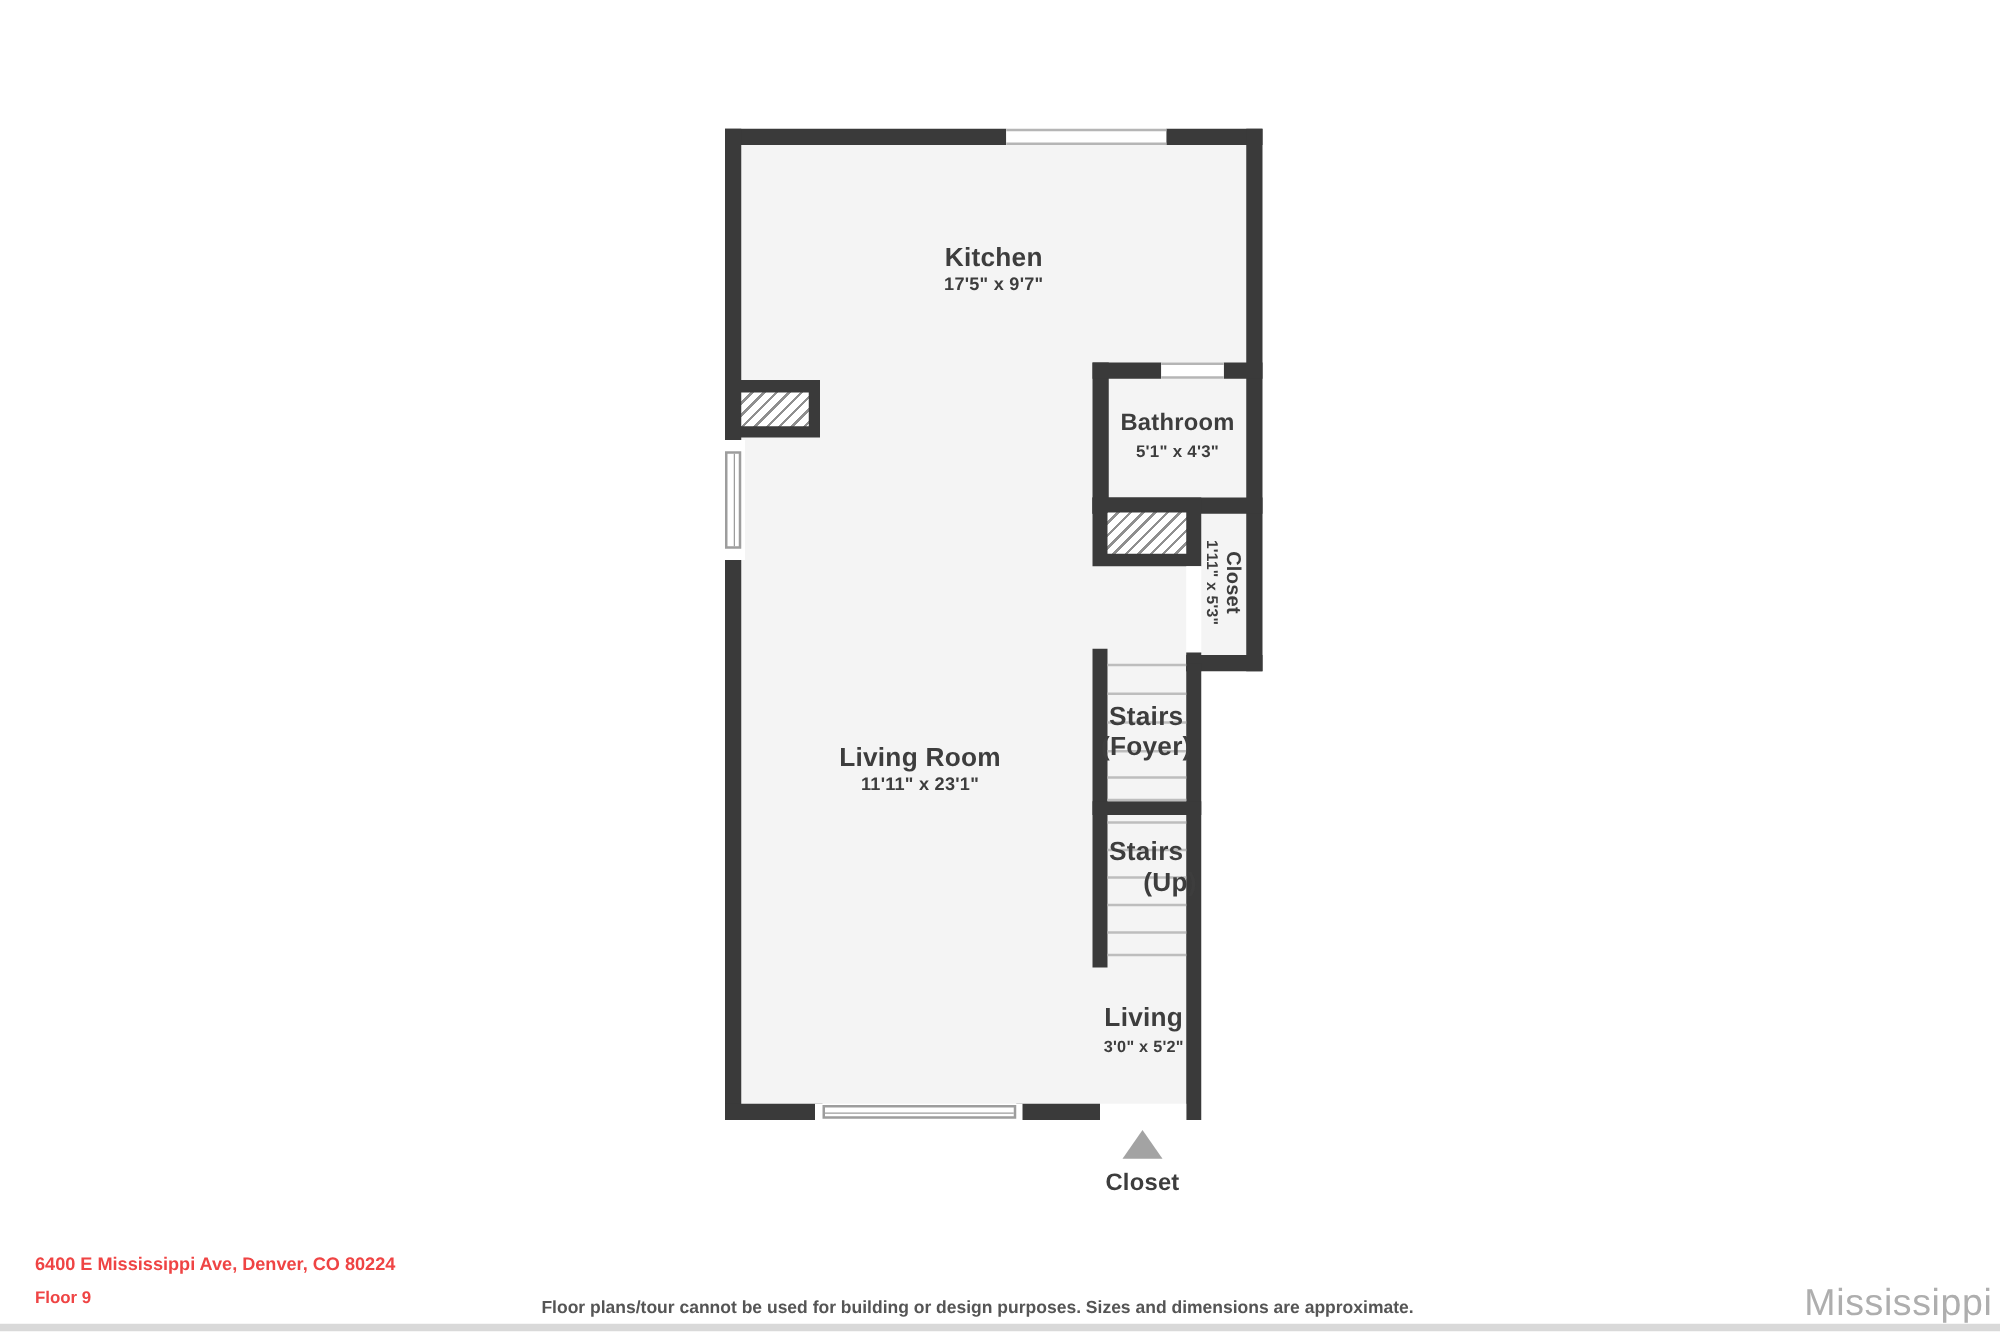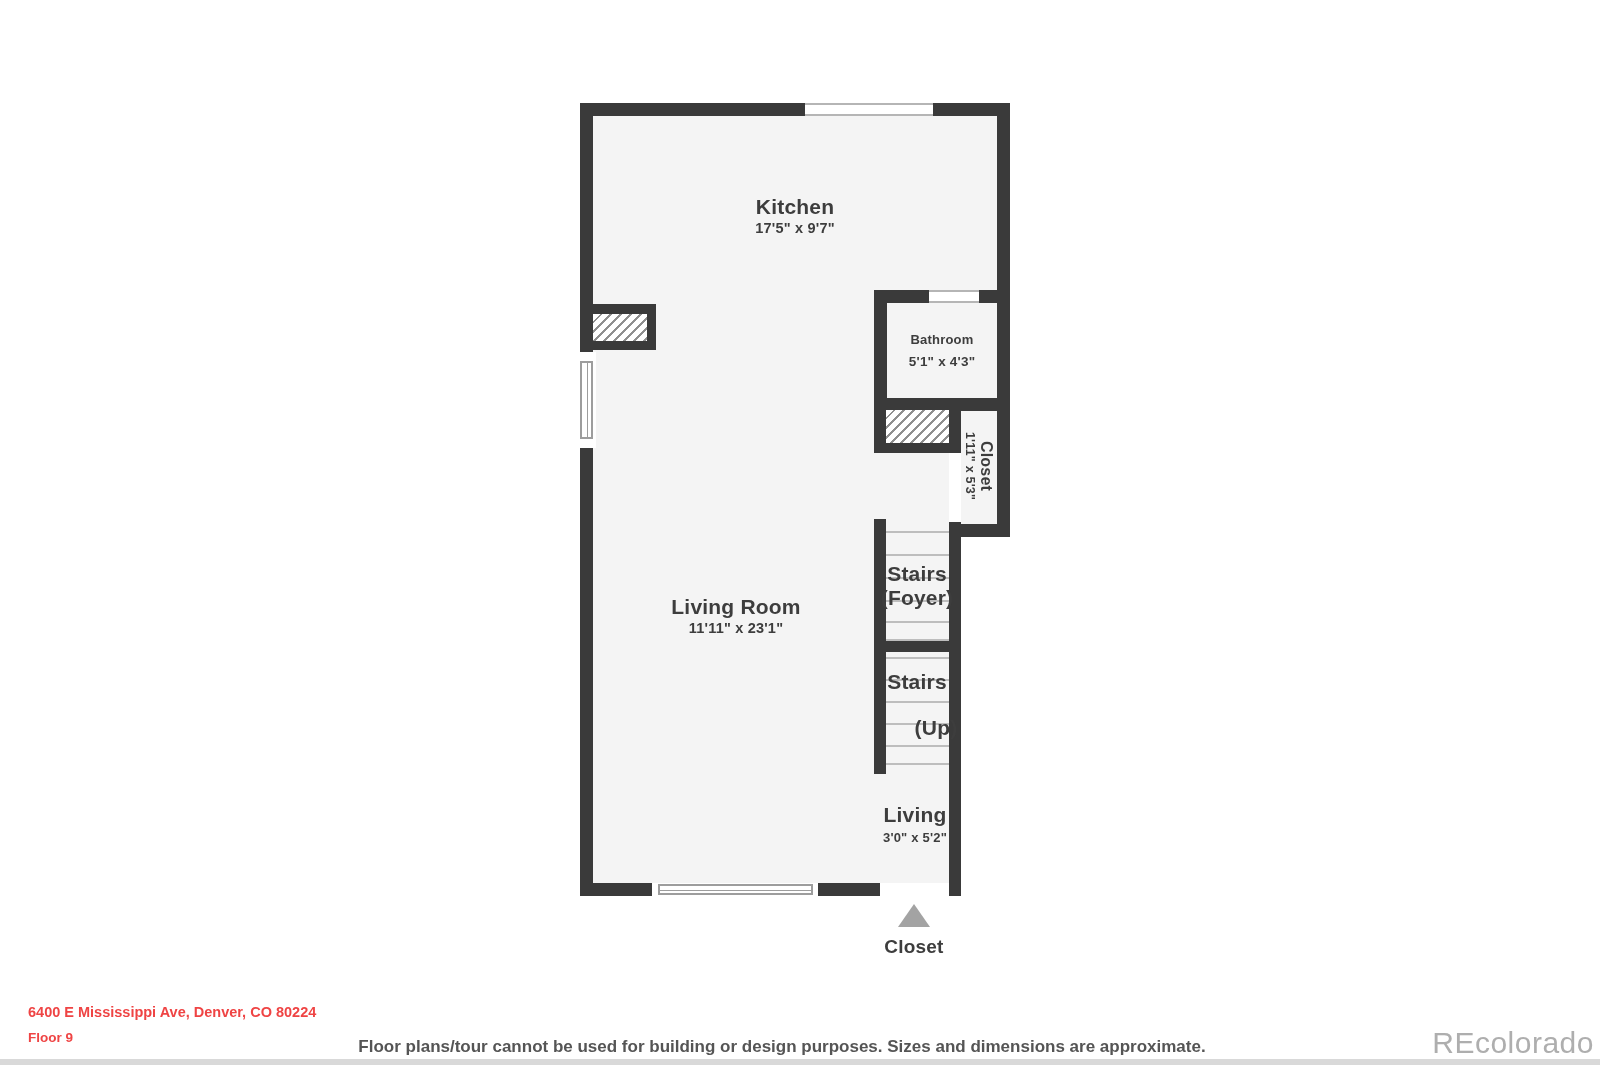--- a/index.html
+++ b/index.html
@@ -9,21 +9,21 @@
   .wall{position:absolute;background:#3a3a3a;}
   .gap{position:absolute;background:#ffffff;}
   .win-h{position:absolute;background:#ffffff;border-top:2px solid #b5b5b5;border-bottom:2px solid #b5b5b5;box-sizing:border-box;}
   .win-frame{position:absolute;background:#ffffff;border:2px solid #9d9d9d;box-sizing:border-box;}
   .hatch{position:absolute;background:repeating-linear-gradient(135deg,#ffffff 0px,#ffffff 5px,#8f8f8f 5px,#8f8f8f 7px);}
   .tread{position:absolute;height:2px;background:#bdbdbd;}
   .lbl{position:absolute;transform:translate(-50%,-50%);color:#3d3d3d;font-weight:700;
        white-space:nowrap;text-align:center;letter-spacing:0.2px;}
   .name-lg{font-size:21px;}
   .dims-lg{font-size:14.5px;}
-  .name-md{font-size:13px;}
+  .name-md{font-size:19px;}
   .dims-md{font-size:13.5px;}
   .name-sm{font-size:21px;}
   .dims-sm{font-size:13px;}
   .rot-block{position:absolute;transform:translate(-50%,-50%) rotate(90deg);color:#3d3d3d;
        font-weight:700;text-align:center;white-space:nowrap;letter-spacing:0.2px;}
   .rot-block .rn{font-size:16px;line-height:18px;}
   .rot-block .rd{font-size:12.5px;line-height:15px;}
   .entry-arrow{position:absolute;width:0;height:0;border-left:16px solid transparent;
        border-right:16px solid transparent;border-bottom:23px solid #a3a3a3;}
   .footer-txt{position:absolute;color:#ef4444;font-weight:700;}
@@ -104,27 +104,27 @@
     <div class="rd">1'11" x 5'3"</div>
   </div>
 
   <div class="lbl name-lg" style="left:736px;top:607px;">Living Room</div>
   <div class="lbl dims-lg" style="left:736px;top:628px;">11'11" x 23'1"</div>
 
   <div class="lbl name-sm" style="left:917px;top:574px;">Stairs</div>
   <div class="lbl name-sm" style="left:917px;top:598px;">(Foyer)</div>
 
   <div class="lbl name-sm" style="left:917px;top:682px;">Stairs</div>
-  <div class="lbl name-sm" style="left:917px;top:728px;padding-left:38px;">(Up)</div>
+  <div class="lbl name-sm" style="left:917px;top:707px;padding-left:38px;">(Up)</div>
 
   <div class="lbl name-sm" style="left:915px;top:815px;">Living</div>
   <div class="lbl dims-sm" style="left:915px;top:837px;">3'0" x 5'2"</div>
 
   <div class="entry-arrow" style="left:898px;top:904px;"></div>
   <div class="lbl" style="left:914px;top:947px;font-size:19px;">Closet</div>
 
   <div class="footer-txt" style="left:28px;top:1004px;font-size:14.5px;">6400 E Mississippi Ave, Denver, CO 80224</div>
   <div class="footer-txt" style="left:28px;top:1030px;font-size:13.5px;">Floor 9</div>
-  <div class="footer-txt" style="left:782px;top:1037px;transform:translateX(-50%);font-size:17px;color:#555555;white-space:nowrap;">Floor plans/tour cannot be used for building or design purposes. Sizes and dimensions are approximate.</div>
-  <div class="watermark" style="right:6px;top:1026px;">REcolorado</div>
+  <div class="footer-txt" style="left:782px;top:1037px;transform:translateX(-50%);font-size:14px;color:#555555;white-space:nowrap;">Floor plans/tour cannot be used for building or design purposes. Sizes and dimensions are approximate.</div>
+  <div class="watermark" style="right:6px;top:1026px;">Mississippi</div>
   <div class="bottom-strip" style="left:0;top:1059px;width:1600px;height:6px;"></div>
 
 </div>
 
 </body></html>

